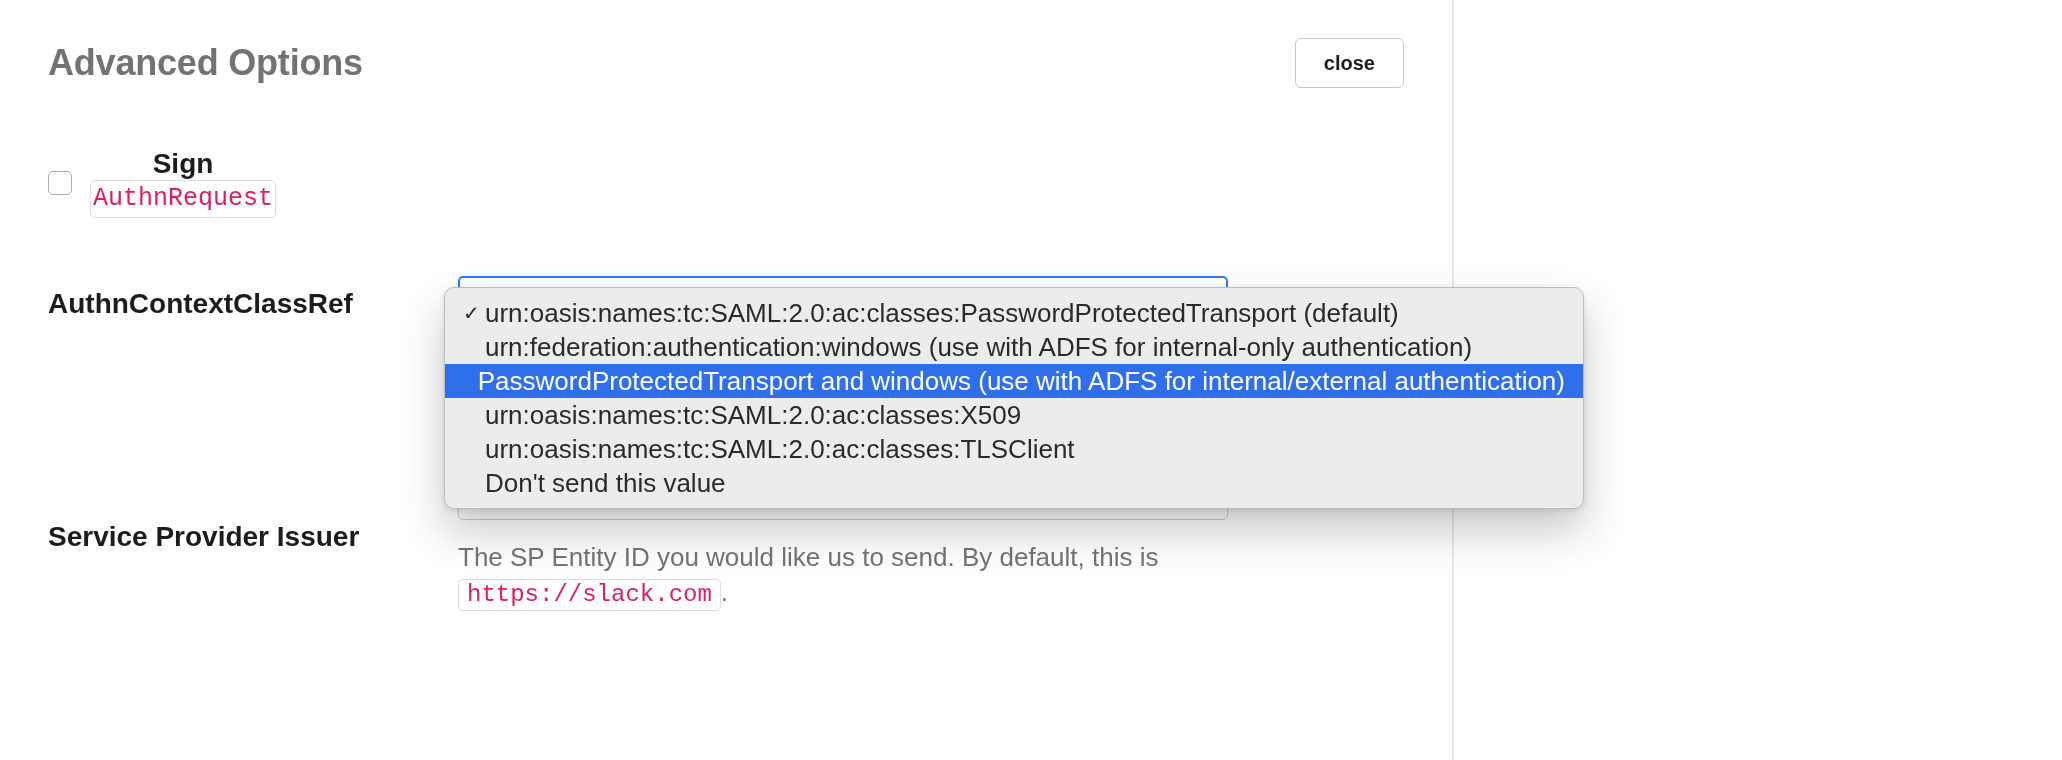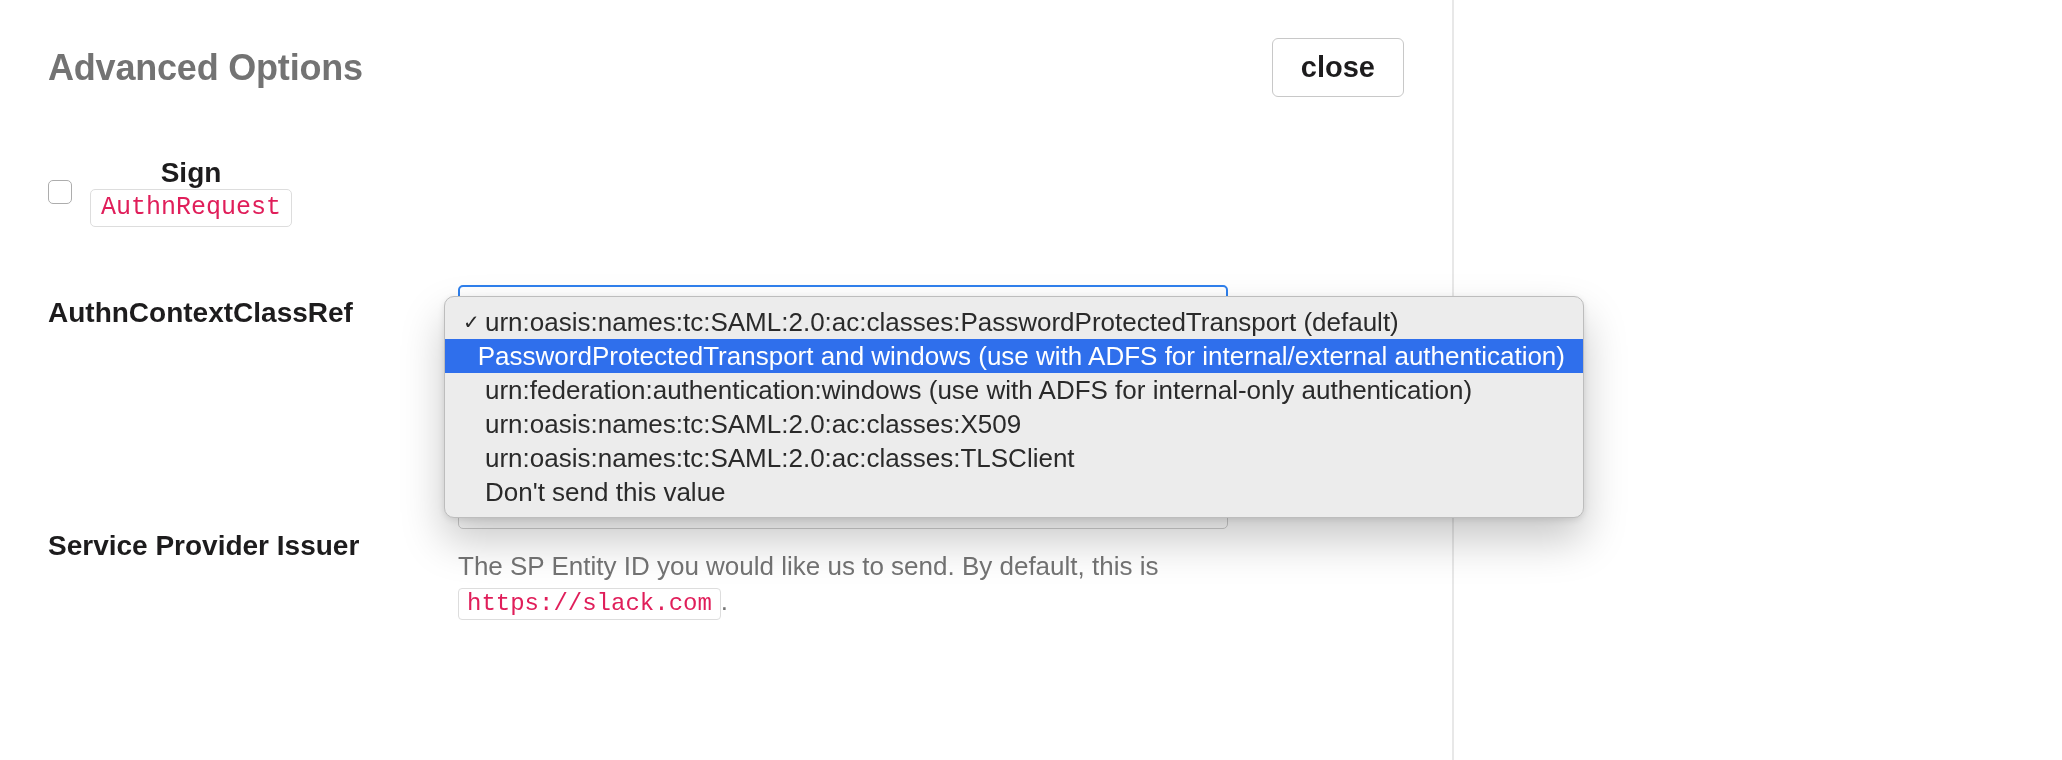--- a/index.html
+++ b/index.html
@@ -25,21 +25,21 @@
       align-items: center;
       margin-bottom: 60px;
     }
     h1.section-title {
       font-size: 36px;
       font-weight: 800;
       color: #737373;
       letter-spacing: -0.2px;
     }
     .close-btn {
-      font-size: 29px;
+      font-size: 20px;
       font-weight: 700;
       color: #1d1c1d;
       background: #ffffff;
       border: 1.5px solid #c8c8c8;
       border-radius: 6px;
       padding: 14px 28px;
       cursor: pointer;
       line-height: 1;
     }
     .form-row {
@@ -78,21 +78,21 @@
       flex-direction: column;
     }
     .code-chip {
       font-family: "SFMono-Regular", Consolas, "Liberation Mono", Menlo, monospace;
       font-size: 25px;
       font-weight: 500;
       color: #e01e5a;
       background: #ffffff;
       border: 1.5px solid #dddddd;
       border-radius: 5px;
-      padding: 2px 10px 3px;
+      padding: 2px 2px 3px;
       line-height: 1.25;
     }
     .small-code-chip {
       font-family: "SFMono-Regular", Consolas, "Liberation Mono", Menlo, monospace;
       font-size: 24px;
       font-weight: 400;
       color: #e01e5a;
       background: #ffffff;
       border: 1.5px solid #dddddd;
       border-radius: 4px;
@@ -191,27 +191,27 @@
       <div class="field-label">AuthnContextClassRef</div>
     </div>
     <div class="form-control-col">
       <div class="dropdown-wrapper">
         <div class="select-box"></div>
         <div class="dropdown-menu" id="authn-dropdown">
             <div class="dropdown-item">
               <span class="check">✓</span>
               <span>urn:oasis:names:tc:SAML:2.0:ac:classes:PasswordProtectedTransport (default)</span>
             </div>
+            <div class="dropdown-item">
+              <span class="check"></span>
+              <span>urn:federation:authentication:windows (use with ADFS for internal-only authentication)</span>
+            </div>
             <div class="dropdown-item highlight">
               <span class="check"></span>
               <span>PasswordProtectedTransport and windows (use with ADFS for internal/external authentication)</span>
-            </div>
-            <div class="dropdown-item">
-              <span class="check"></span>
-              <span>urn:federation:authentication:windows (use with ADFS for internal-only authentication)</span>
             </div>
             <div class="dropdown-item">
               <span class="check"></span>
               <span>urn:oasis:names:tc:SAML:2.0:ac:classes:X509</span>
             </div>
             <div class="dropdown-item">
               <span class="check"></span>
               <span>urn:oasis:names:tc:SAML:2.0:ac:classes:TLSClient</span>
             </div>
             <div class="dropdown-item">

